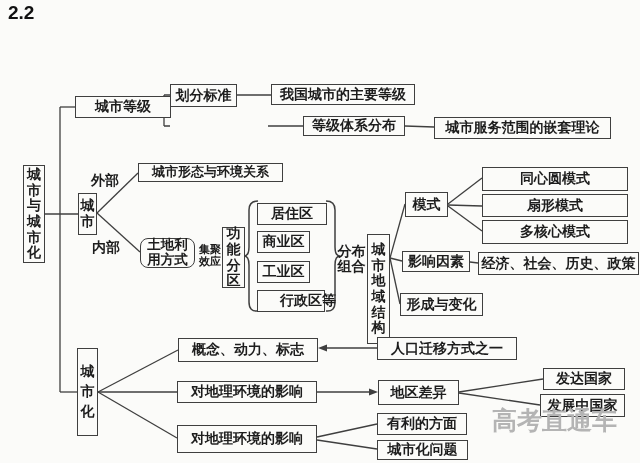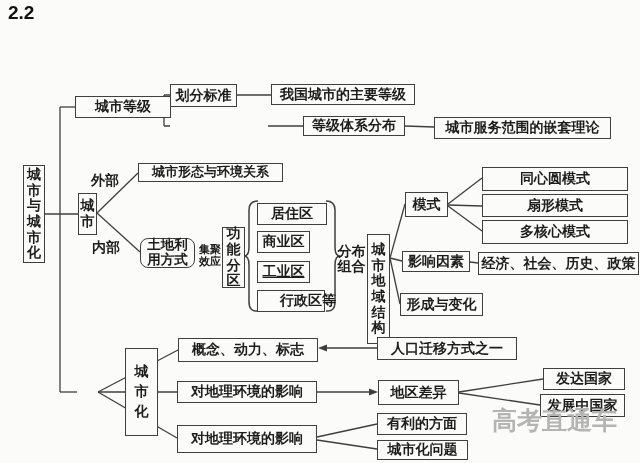--- a/index.html
+++ b/index.html
@@ -98,33 +98,33 @@
 
   <div class="node vert" style="left:78px;top:193px;width:19px;height:42px;">城市</div>
   <div class="plain" style="left:90px;top:174px;width:30px;height:15px;font-family:Liberation Mono, monospace;">外部</div>
   <div class="plain" style="left:91px;top:240px;width:30px;height:15px;">内部</div>
   <div class="node" style="left:138px;top:163px;width:145px;height:19px;font-size:13px;">城市形态与环境关系</div>
   <div class="node wrap2" style="left:140px;top:238px;width:55px;height:30px;font-size:13.5px;">土地利用方式</div>
   <div class="plain wrap2" style="left:195px;top:239px;width:30px;height:32px;font-size:11px;">集聚效应</div>
   <div class="node vert" style="left:222px;top:227px;width:23px;height:61px;">功能分区</div>
   <div class="node" style="left:257px;top:203px;width:70px;height:22px;">居住区</div>
   <div class="node" style="left:257px;top:231px;width:53px;height:22px;">商业区</div>
-  <div class="node" style="left:257px;top:261px;width:53px;height:22px;text-decoration:underline;">工业区</div>
+  <div class="node" style="left:257px;top:261px;width:53px;height:22px;">工业区</div>
   <div class="node" style="left:257px;top:290px;width:68px;height:22px;padding-left:36px;">行政区等</div>
   <div class="plain wrap2" style="left:336px;top:243px;width:31px;height:32px;">分布组合</div>
   <div class="node vert" style="left:367px;top:203px;width:23px;height:110px;margin-top:31px;">城市地域结构</div>
   <div class="node" style="left:405px;top:192px;width:43px;height:25px;">模式</div>
   <div class="node" style="left:482px;top:167px;width:146px;height:24px;">同心圆模式</div>
   <div class="node" style="left:482px;top:194px;width:146px;height:23px;">扇形模式</div>
   <div class="node" style="left:482px;top:220px;width:146px;height:24px;">多核心模式</div>
   <div class="node" style="left:402px;top:251px;width:68px;height:21px;">影响因素</div>
   <div class="node" style="left:478px;top:252px;width:161px;height:23px;">经济、社会、历史、政策</div>
   <div class="node" style="left:400px;top:293px;width:83px;height:23px;">形成与变化</div>
 
-  <div class="node vert" style="left:77px;top:348px;width:33px;height:88px;line-height:1.45;margin-left:48px;">城市化</div>
+  <div class="node vert" style="left:77px;top:348px;width:21px;height:88px;line-height:1.45;">城市化</div>
   <div class="node" style="left:178px;top:338px;width:140px;height:24px;">概念、动力、标志</div>
   <div class="node" style="left:377px;top:337px;width:140px;height:23px;">人口迁移方式之一</div>
   <div class="node" style="left:177px;top:381px;width:140px;height:22px;">对地理环境的影响</div>
   <div class="node" style="left:378px;top:380px;width:81px;height:25px;">地区差异</div>
   <div class="node" style="left:543px;top:368px;width:82px;height:22px;">发达国家</div>
   <div class="node" style="left:540px;top:394px;width:85px;height:23px;">发展中国家</div>
   <div class="node" style="left:377px;top:413px;width:90px;height:22px;">有利的方面</div>
   <div class="node" style="left:177px;top:425px;width:140px;height:28px;">对地理环境的影响</div>
   <div class="node" style="left:377px;top:440px;width:91px;height:20px;">城市化问题</div>
 

